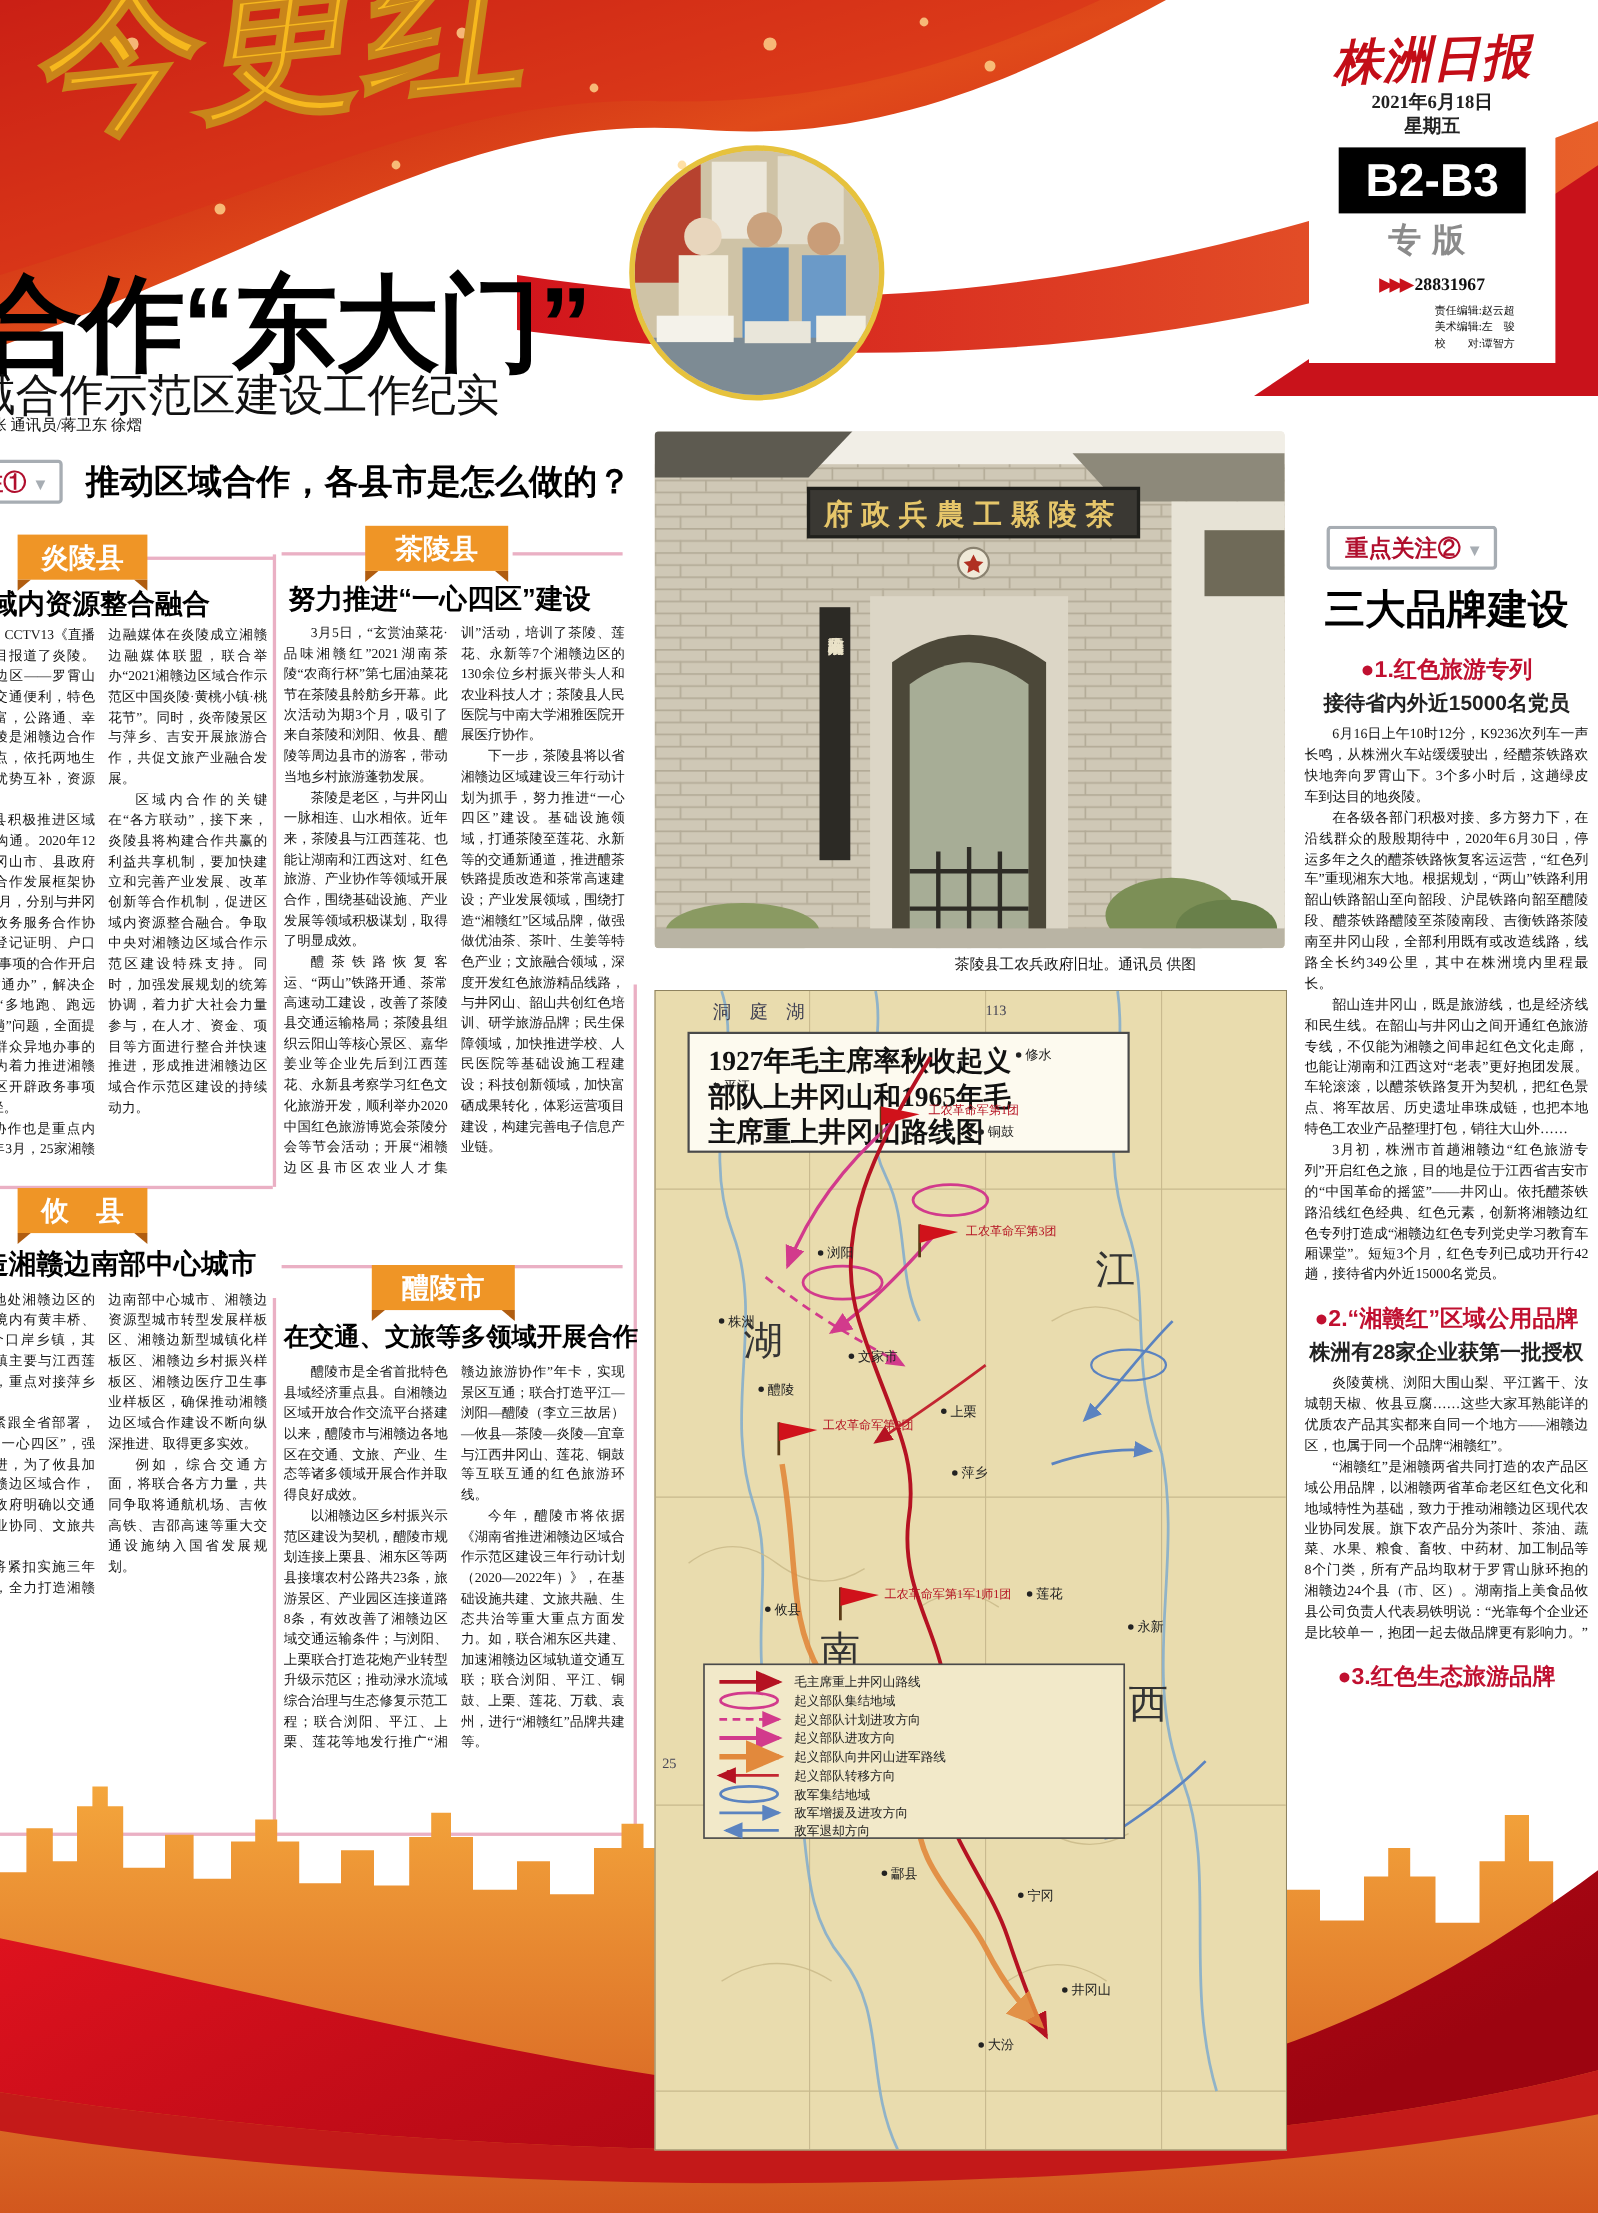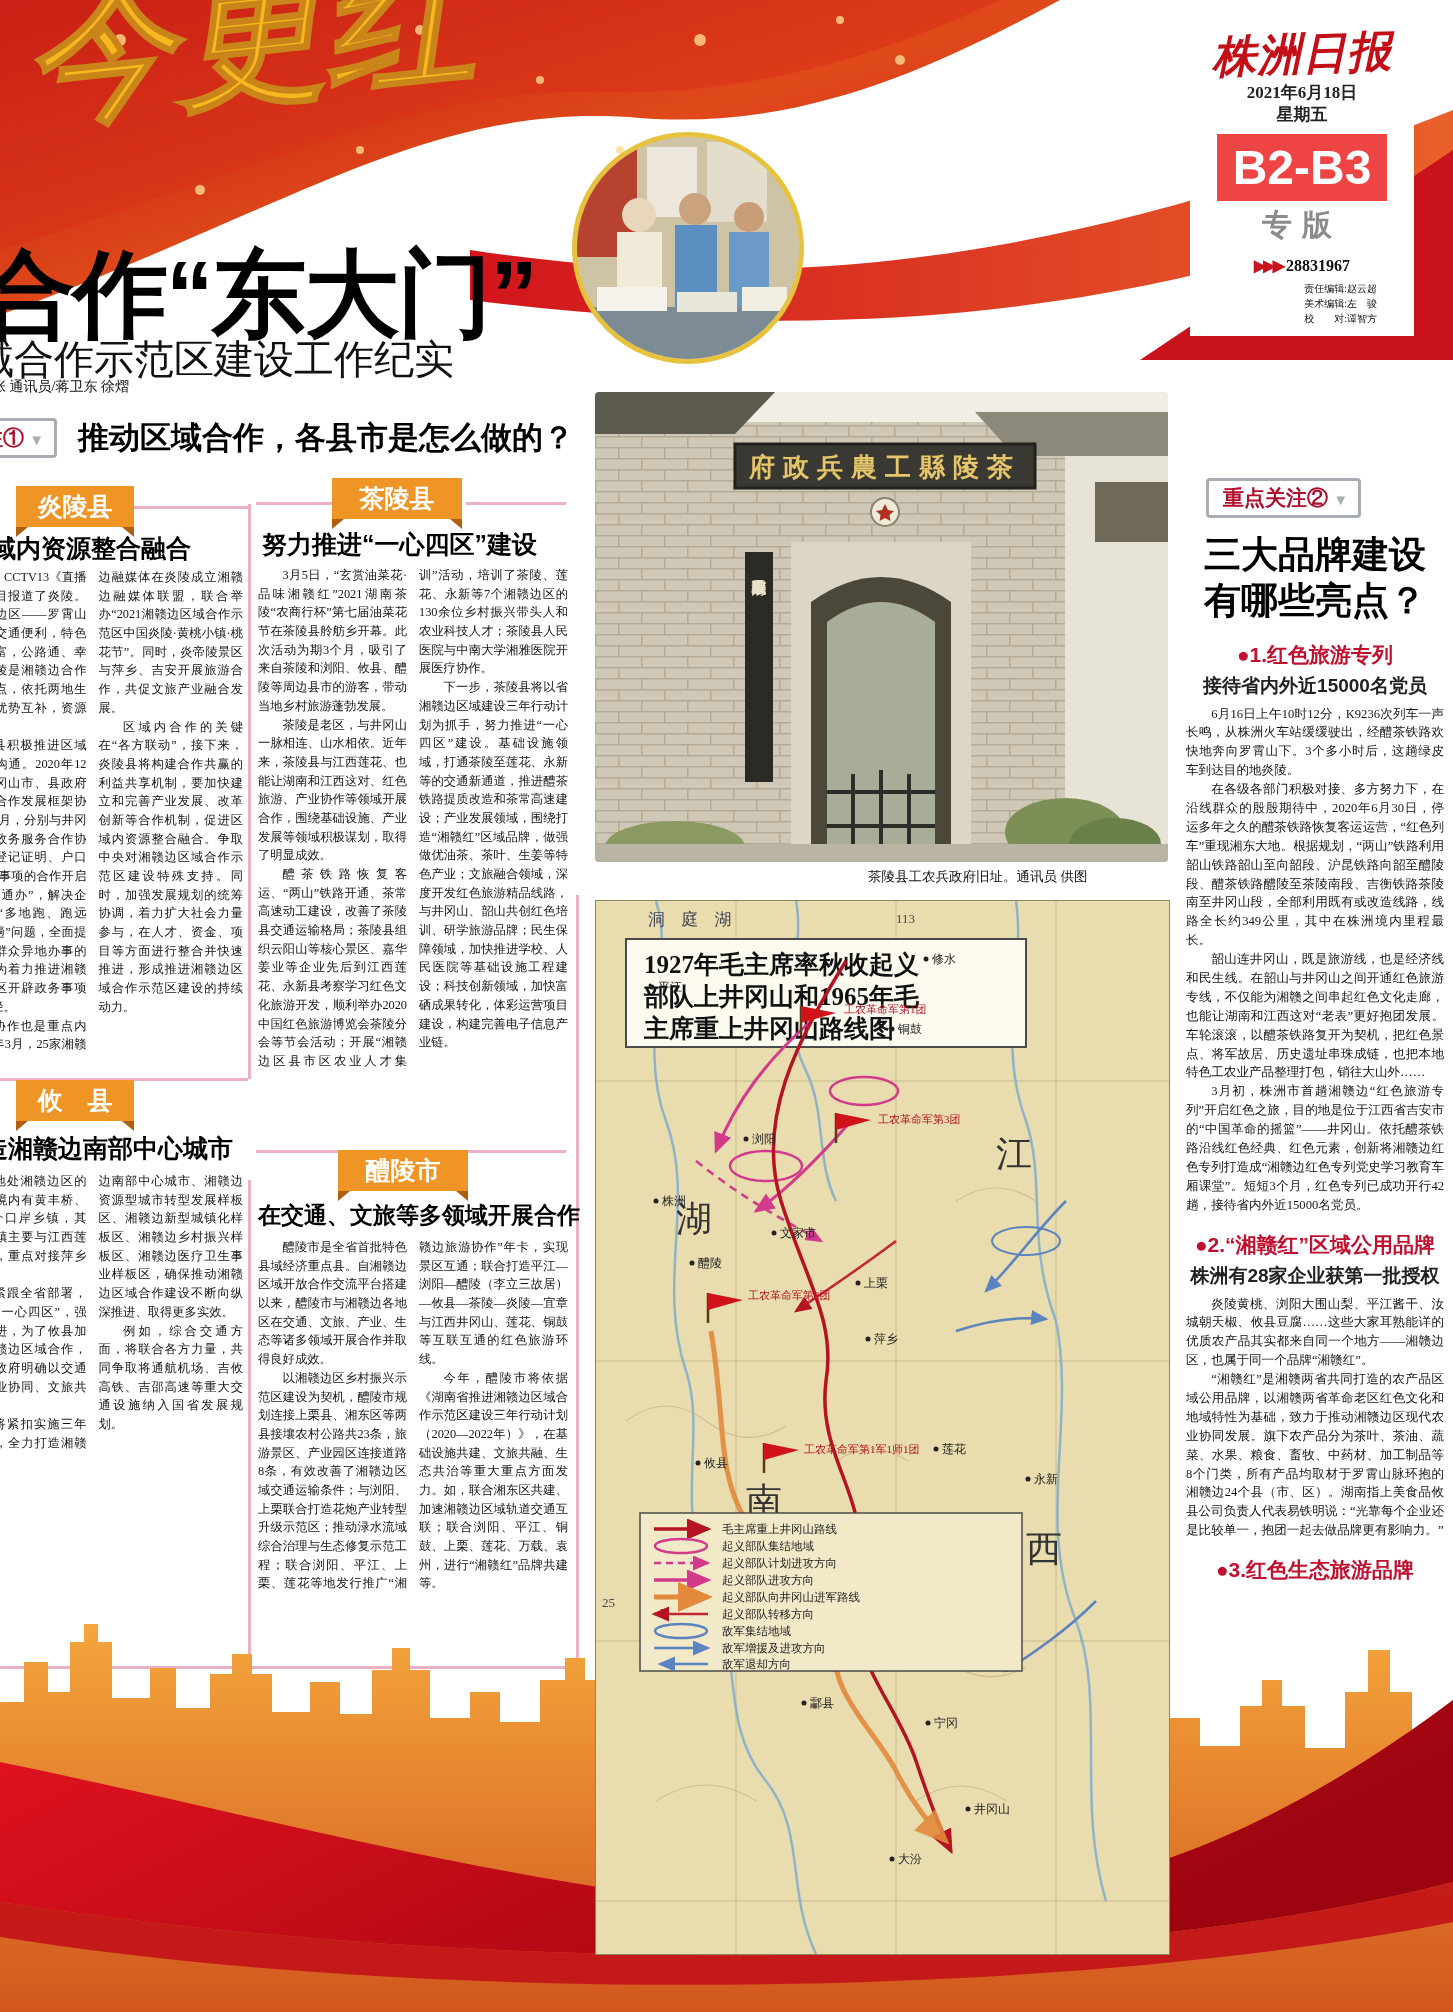--- a/index.html
+++ b/index.html
@@ -7,22 +7,22 @@
         font-family:"Liberation Serif",serif;margin:0 auto;}
   .abs{position:absolute;}
   
   .banner-svg{position:absolute;left:0;top:0;z-index:1;}
   
   .masthead{position:absolute;left:1190px;top:26px;width:224px;background:#fff;z-index:3;
             text-align:center;padding:6px 0 10px 0;}
   .paper-name{font-family:"Liberation Serif",serif;font-weight:bold;font-style:italic;
               color:#c30d17;font-size:44px;letter-spacing:1px;transform:rotate(-2deg);line-height:1.05;}
   .m-date{font-size:17px;color:#222;font-weight:bold;margin-top:4px;line-height:1.3;}
-  .page-box{background:#ef4444;color:#fff;font-family:"Liberation Sans",sans-serif;
-            font-weight:bold;font-size:48px;width:170px;margin:8px auto 4px auto;padding:6px 0;}
+  .page-box{background:#000000;color:#fff;font-family:"Liberation Sans",sans-serif;
+            font-weight:bold;font-size:42px;width:170px;margin:8px auto 4px auto;padding:6px 0;}
   .edition{color:#8b8b8b;font-weight:bold;font-size:30px;letter-spacing:10px;}
   .hotline{font-size:16px;color:#111;margin-top:10px;font-weight:bold;}
   .hotline .tri{color:#c9121b;letter-spacing:-3px;}
   .staff{font-size:10px;color:#111;text-align:right;width:150px;margin:6px auto 0 auto;line-height:1.5;}
   
   .main-title{position:absolute;left:-20px;top:232px;width:520px;font-size:95px;font-weight:bold;
               color:#000;letter-spacing:-2px;white-space:nowrap;z-index:2;font-family:"Liberation Sans",sans-serif;}
   .sub-title{position:absolute;left:-26px;top:332px;width:520px;font-size:40px;color:#111;
              white-space:nowrap;z-index:2;font-family:"Liberation Sans",sans-serif;}
   .byline{position:absolute;left:-8px;top:378px;font-size:14px;color:#111;z-index:2;white-space:nowrap;}
@@ -422,21 +422,20 @@
     </svg>
   </div>
 
   <div class="right-col">
     <div class="badge f2-badge" style="display:inline-block">
       <span>重点关注②</span>
       <span class="tri">▼</span>
     </div>
     <div class="f2-head">
       <div>三大品牌建设</div>
-      <div>有哪些亮点？</div>
     </div>
 
     <div class="kicker">●1.红色旅游专列</div>
     <div class="item-sub">接待省内外近15000名党员</div>
     <div class="item-body">
       <p>6月16日上午10时12分，K9236次列车一声长鸣，从株洲火车站缓缓驶出，经醴茶铁路欢快地奔向罗霄山下。3个多小时后，这趟绿皮车到达目的地炎陵。</p>
       <p>在各级各部门积极对接、多方努力下，在沿线群众的殷殷期待中，2020年6月30日，停运多年之久的醴茶铁路恢复客运运营，“红色列车”重现湘东大地。根据规划，“两山”铁路利用韶山铁路韶山至向韶段、沪昆铁路向韶至醴陵段、醴茶铁路醴陵至茶陵南段、吉衡铁路茶陵南至井冈山段，全部利用既有或改造线路，线路全长约349公里，其中在株洲境内里程最长。</p>
       <p>韶山连井冈山，既是旅游线，也是经济线和民生线。在韶山与井冈山之间开通红色旅游专线，不仅能为湘赣之间串起红色文化走廊，也能让湖南和江西这对“老表”更好抱团发展。车轮滚滚，以醴茶铁路复开为契机，把红色景点、将军故居、历史遗址串珠成链，也把本地特色工农业产品整理打包，销往大山外……</p>
       <p>3月初，株洲市首趟湘赣边“红色旅游专列”开启红色之旅，目的地是位于江西省吉安市的“中国革命的摇篮”——井冈山。依托醴茶铁路沿线红色经典、红色元素，创新将湘赣边红色专列打造成“湘赣边红色专列党史学习教育车厢课堂”。短短3个月，红色专列已成功开行42趟，接待省内外近15000名党员。</p>
     </div>

